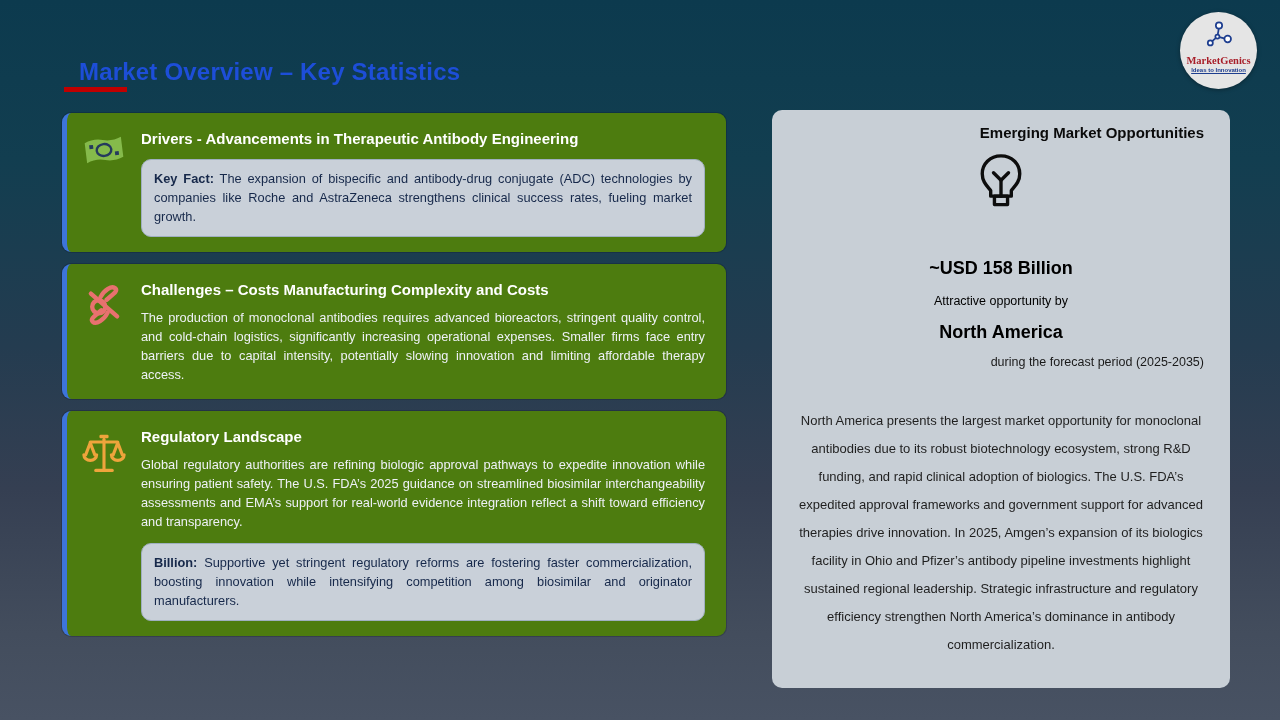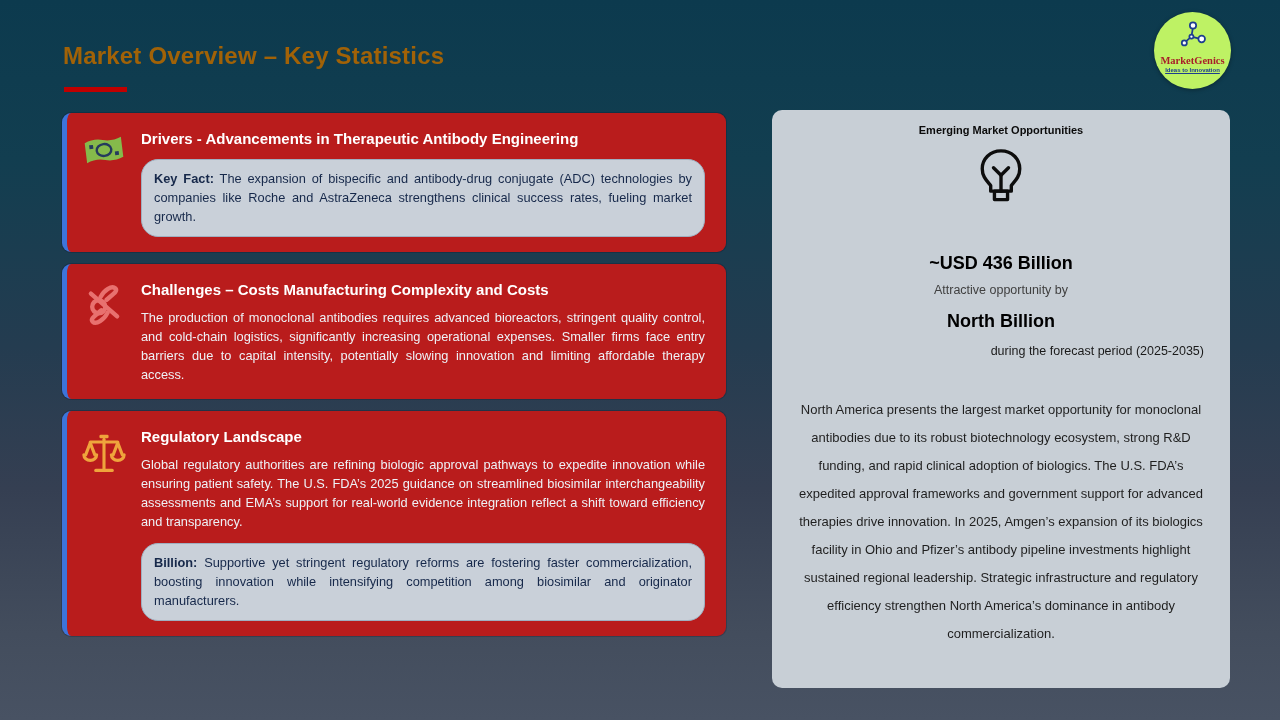--- a/index.html
+++ b/index.html
@@ -2,55 +2,55 @@
 <html><head>
 <meta charset="utf-8">
 <style>
   * { box-sizing: border-box; }
   html,body { margin:0; padding:0; }
   body {
     width:1280px; height:720px; overflow:hidden; position:relative;
     font-family:"Liberation Sans", sans-serif;
     background:linear-gradient(180deg,#0c3a4e 0%,#123e50 22%,#243c50 48%,#353f52 68%,#434d5d 88%,#485263 100%);
   }
-  .slide-title { position:absolute; left:63px; top:42px; margin:0; color:#a16207; font-size:24px; font-weight:bold; letter-spacing:.2px; }
+  .slide-title { position:absolute; left:63px; top:42px; margin:16px; color:#1d4ed8; font-size:24px; font-weight:bold; letter-spacing:.2px; }
   .title-rule { position:absolute; left:64px; top:87px; width:63px; height:5px; background:#c00000; }
 
   
   .left-col { position:absolute; left:62px; top:113px; width:664px; display:flex; flex-direction:column; gap:12px; }
   .card {
-    background:#b91c1c; border-radius:9px; border-left:5px solid #3d74da;
+    background:#4d7c0f; border-radius:9px; border-left:5px solid #3d74da;
     display:flex; padding:17px 0 15px 0; box-shadow:0 0 0 1px rgba(10,20,40,.25);
   }
   .card-icon { flex:0 0 74px; display:flex; justify-content:center; align-items:flex-start; padding-top:3px; }
   .card-content { flex:1; padding-right:21px; }
   .card-title { margin:0 0 10px 0; color:#ffffff; font-size:15px; font-weight:bold; }
   .card-body { margin:0; color:#eef1f6; font-size:12.8px; line-height:19px; text-align:justify; }
-  .callout { margin-top:12px; background:#c9d0d9; border:1px solid #9fafc0; border-radius:17px; padding:9px 12px 10px; }
+  .callout { margin-top:12px; background:#c9d0d9; border:1px solid #9fafc0; border-radius:10px; padding:9px 12px 10px; }
   .callout-text { margin:0; color:#16284a; font-size:12.8px; line-height:19px; text-align:justify; }
   .callout-label { font-weight:bold; }
 
   
   .right-panel {
     position:absolute; left:772px; top:110px; width:458px; height:578px;
     background:#c8cfd6; border-radius:10px; text-align:center; color:#111;
     padding:12px 26px;
   }
-  .op-title { margin:0; font-size:11px; font-weight:bold; color:#0b0b0b; padding-top:2px; }
+  .op-title { margin:0; font-size:15px; font-weight:bold; color:#0b0b0b; padding-top:2px;text-align:right; }
   .bulb-wrap { margin-top:11px; height:62px; }
   .op-value { margin-top:44px; font-size:18px; font-weight:bold; color:#000; }
-  .op-subtitle { margin-top:9px; font-size:12.5px; color:#404040;text-align:center; }
+  .op-subtitle { margin-top:15px; font-size:12.5px; color:#000000;text-align:center; }
   .op-region { margin-top:14px; font-size:18px; font-weight:bold; color:#000; }
   .op-period { margin-top:12px; font-size:12.5px; color:#1a1a1a;text-align:right; }
   .op-desc { margin-top:38px; font-size:13px; line-height:28px; color:#1f1f1f; }
 
   
   .logo-circle {
-    position:absolute; left:1154px; top:12px; width:77px; height:77px;
-    background:#bef264; border-radius:50%; text-align:center; padding-top:8px;
+    position:absolute; left:1180px; top:12px; width:77px; height:77px;
+    background:#e5e5e5; border-radius:50%; text-align:center; padding-top:8px;
     box-shadow:0 1px 4px rgba(0,0,0,.35);
   }
   .brand-name { font-family:"Liberation Serif", serif; font-weight:bold; color:#a81e29; font-size:10.5px; line-height:11px; margin-top:1px; }
   .brand-tagline { font-size:6px; color:#1d3d8f; font-weight:bold; text-decoration:underline; margin-top:1px; }
 </style>
 </head>
 <body>
 
 <h1 class="slide-title">Market Overview – Key Statistics</h1>
 <div class="title-rule"></div>
@@ -124,23 +124,23 @@
   <div class="bulb-wrap">
     <svg width="60" height="62" viewBox="0 0 64 66">
       <g fill="none" stroke="#0d0d0d" stroke-width="3.6" stroke-linejoin="round" stroke-linecap="round">
         <path d="M32 4 C20 4 12 13 12 23 C12 31 16 35 21 41 L21 47 L43 47 L43 41 C48 35 52 31 52 23 C52 13 44 4 32 4 Z"></path>
         <path d="M24 22 L32 30 L40 22"></path>
         <line x1="32" y1="30" x2="32" y2="47"></line>
         <rect x="25" y="47" width="14" height="9"></rect>
       </g>
     </svg>
   </div>
-  <div class="op-value">~USD 436 Billion</div>
+  <div class="op-value">~USD 158 Billion</div>
   <div class="op-subtitle">Attractive opportunity by</div>
-  <div class="op-region">North Billion</div>
+  <div class="op-region">North America</div>
   <div class="op-period">during the forecast period (2025-2035)</div>
   <p class="op-desc">North America presents the largest market opportunity for monoclonal antibodies due to its robust biotechnology ecosystem, strong R&amp;D funding, and rapid clinical adoption of biologics. The U.S. FDA’s expedited approval frameworks and government support for advanced therapies drive innovation. In 2025, Amgen’s expansion of its biologics facility in Ohio and Pfizer’s antibody pipeline investments highlight sustained regional leadership. Strategic infrastructure and regulatory efficiency strengthen North America’s dominance in antibody commercialization.</p>
 </aside>
 
 <div class="logo-circle">
   <svg width="32" height="30" viewBox="0 0 40 38">
     <g stroke="#1d3d8f" stroke-width="2.2" fill="#ffffff">
       <line x1="20" y1="9" x2="18" y2="21"></line>
       <line x1="18" y1="21" x2="10" y2="28"></line>
       <line x1="18" y1="21" x2="29" y2="24"></line>

